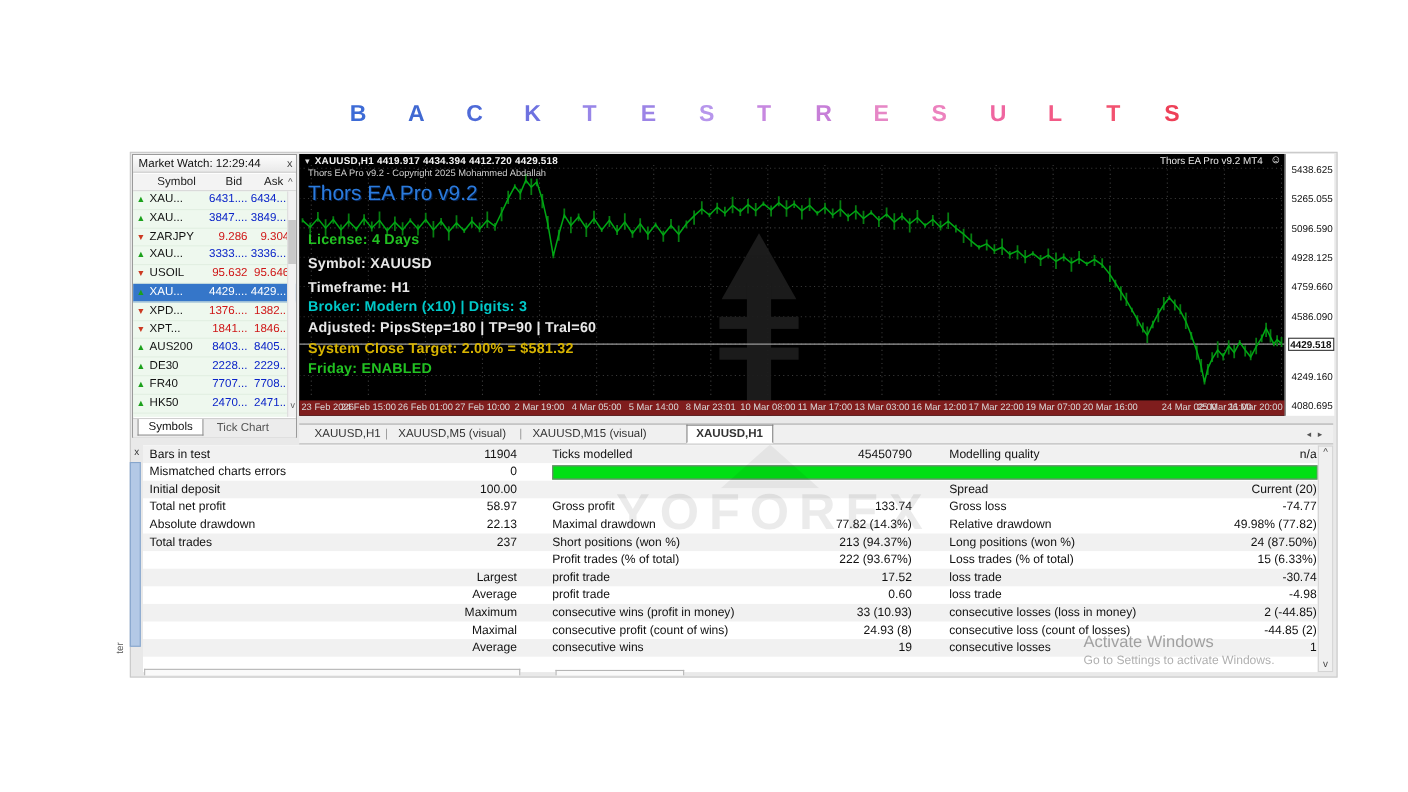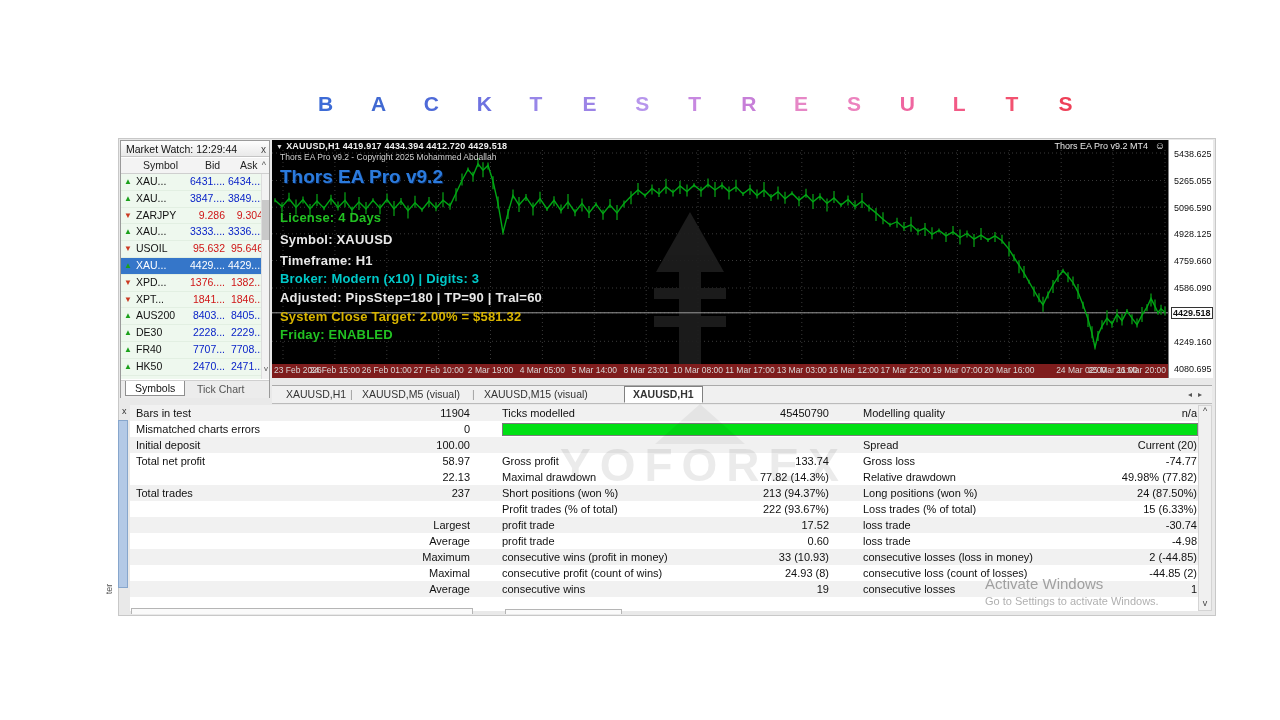--- a/index.html
+++ b/index.html
@@ -33,21 +33,21 @@
   #mw-dn{right:1px;bottom:24px;font-size:8px;color:#555}
   #mw-tabs{left:0;top:239px;width:100%;height:17px;background:#ececec;border-top:1px solid #cfcfcf;line-height:15px}
   #mw-tab-symbols{position:absolute;left:4px;top:0px;background:#fff;border:1px solid #8f8f8f;border-top:none;padding:0 9px;height:14px}
   #mw-tab-tick{position:absolute;left:68px;top:1px;color:#555;padding:0 8px}
   
   #chart{left:272px;top:140px;width:896px;height:238px;background:#000;overflow:hidden}
   #chart svg{position:absolute;left:0;top:0}
   #c-titlebar{left:4px;top:1px;font-size:9px;font-weight:bold;color:#f0f0f0;letter-spacing:.2px}
   #c-dd{font-size:7px;color:#ddd;margin-right:3px}
   #c-copy{left:8px;top:12px;font-size:8.5px;color:#cfcfcf}
-  #c-ea{left:8px;top:26px;font-size:19px;font-weight:bold;color:#2b7bdd;text-shadow:1px 1px 0 #06204a}
+  #c-ea{left:8px;top:26px;font-size:19px;font-weight:normal;color:#2b7bdd;text-shadow:1px 1px 0 #06204a}
   #c-badge{right:20px;top:1px;font-size:9px;color:#e8e8e8}
   #c-smiley{right:3px;top:0px;font-size:10px;color:#e8e8e8}
   .cinfo{position:absolute;left:8px;font-size:13px;font-weight:bold;letter-spacing:.2px}
   #c-dates{left:0;top:224px;width:896px;height:14px;background:#7f1d1d}
   #c-dates span{position:absolute;top:1px;font-size:8.5px;color:#d8d8d8;white-space:nowrap}
   
   #paxis{left:1168px;top:140px;width:44px;height:238px;background:#fff;border-left:1px solid #808080;font-size:9px;color:#111}
   #paxis .pv{position:absolute;left:5px;white-space:nowrap}
   #paxis #pcur{left:2px;background:#fff;border:1px solid #333;padding:0 1px;font-weight:bold}
   
@@ -327,20 +327,21 @@
     </div>
     <div class="rrow">
       <span class="rl1">Total net profit</span>
       <span class="rv1">58.97</span>
       <span class="rl2">Gross profit</span>
       <span class="rv2">133.74</span>
       <span class="rl3">Gross loss</span>
       <span class="rv3">-74.77</span>
     </div>
     <div class="rrow">
+      <span class="rl1">Absolute drawdown</span>
       <span class="rv1">22.13</span>
       <span class="rl2">Maximal drawdown</span>
       <span class="rv2">77.82 (14.3%)</span>
       <span class="rl3">Relative drawdown</span>
       <span class="rv3">49.98% (77.82)</span>
     </div>
     <div class="rrow alt">
       <span class="rl1">Total trades</span>
       <span class="rv1">237</span>
       <span class="rl2">Short positions (won %)</span>

